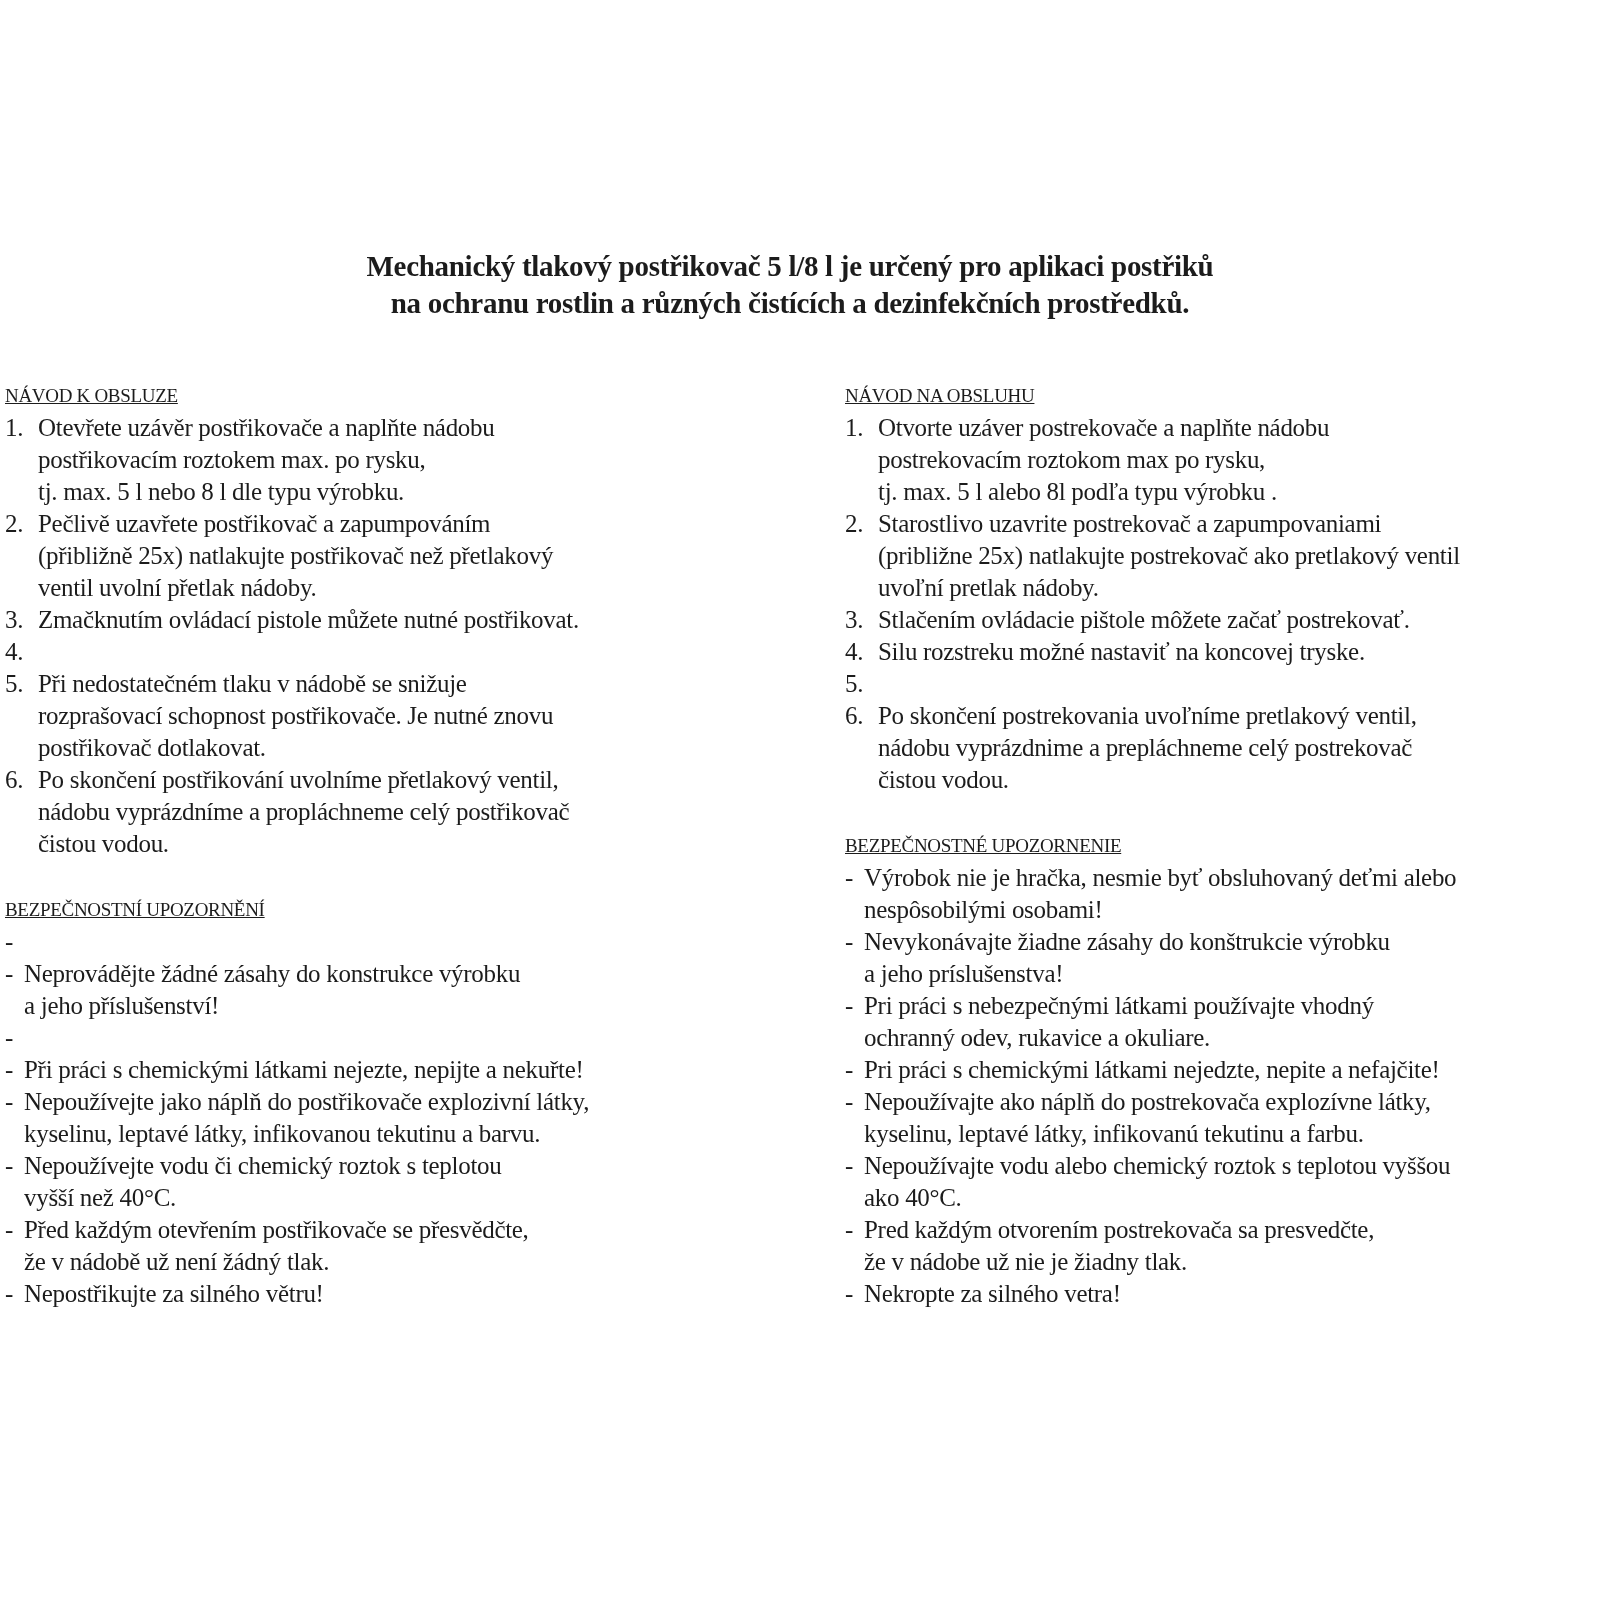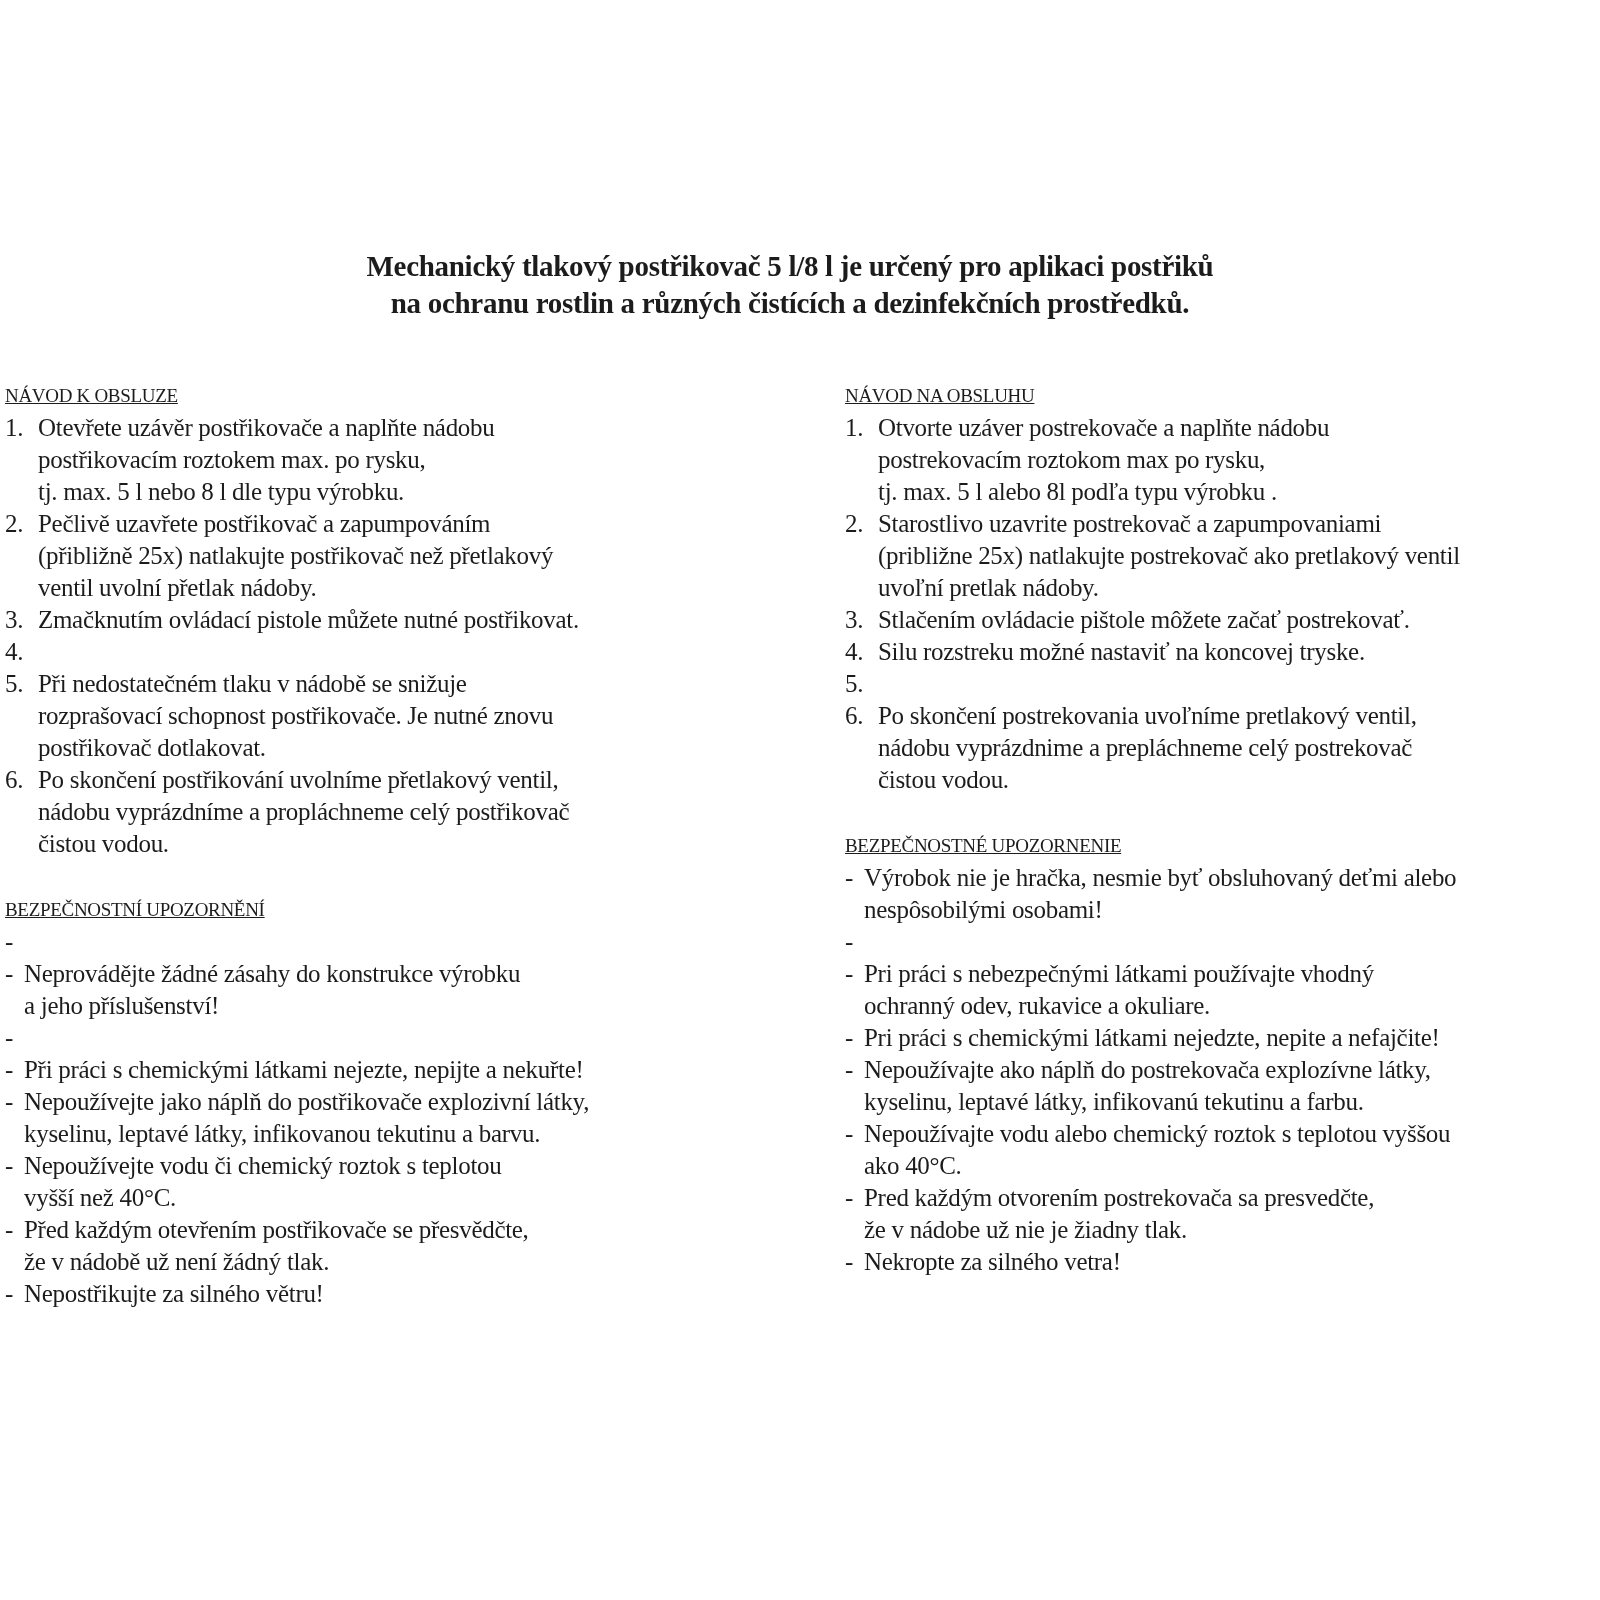--- a/index.html
+++ b/index.html
@@ -169,20 +169,22 @@
     <div class="section-heading safety-heading">BEZPEČNOSTNÉ UPOZORNENIE</div>
 
     <div>
       <div class="item">
         <span class="marker dash-marker">-</span>
         <span class="text">Výrobok nie je hračka, nesmie byť obsluhovaný deťmi alebo
 nespôsobilými osobami!</span>
       </div>
       <div class="item">
         <span class="marker dash-marker">-</span>
+        <span class="text">Nevykonávajte žiadne zásahy do konštrukcie výrobku
+a jeho príslušenstva!</span>
       </div>
       <div class="item">
         <span class="marker dash-marker">-</span>
         <span class="text">Pri práci s nebezpečnými látkami používajte vhodný
 ochranný odev, rukavice a okuliare.</span>
       </div>
       <div class="item">
         <span class="marker dash-marker">-</span>
         <span class="text">Pri práci s chemickými látkami nejedzte, nepite a nefajčite!</span>
       </div>

